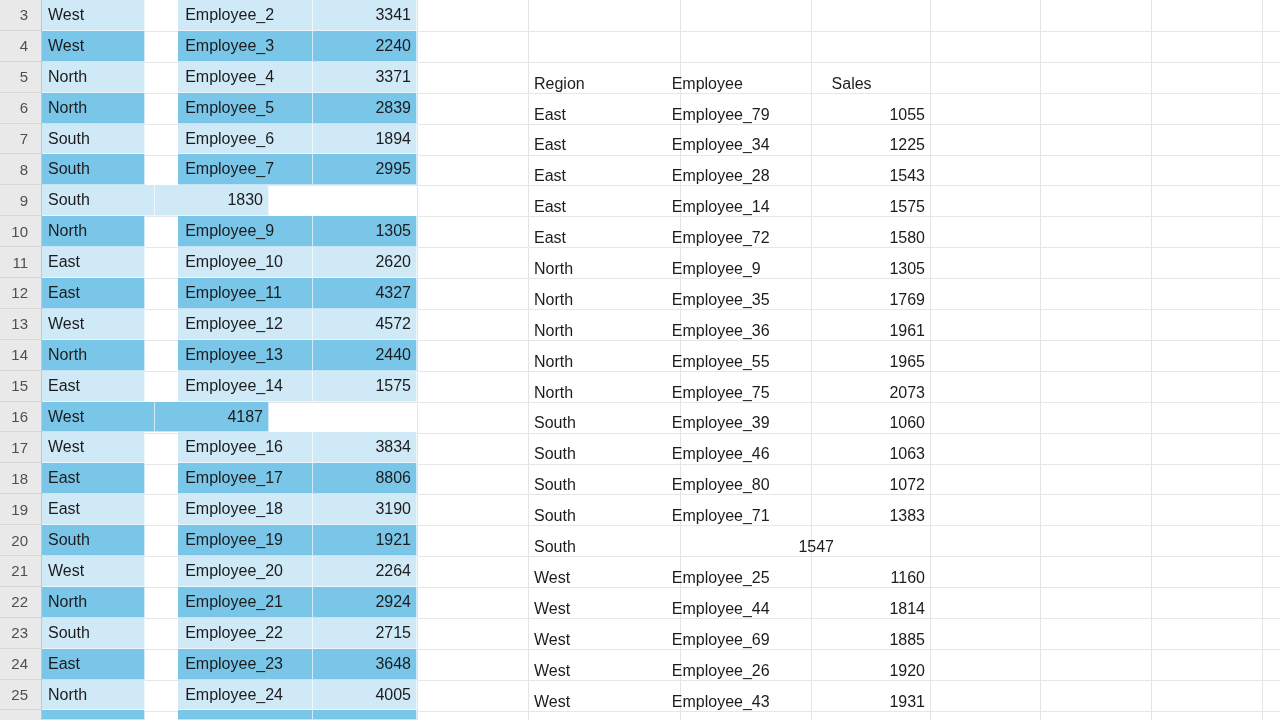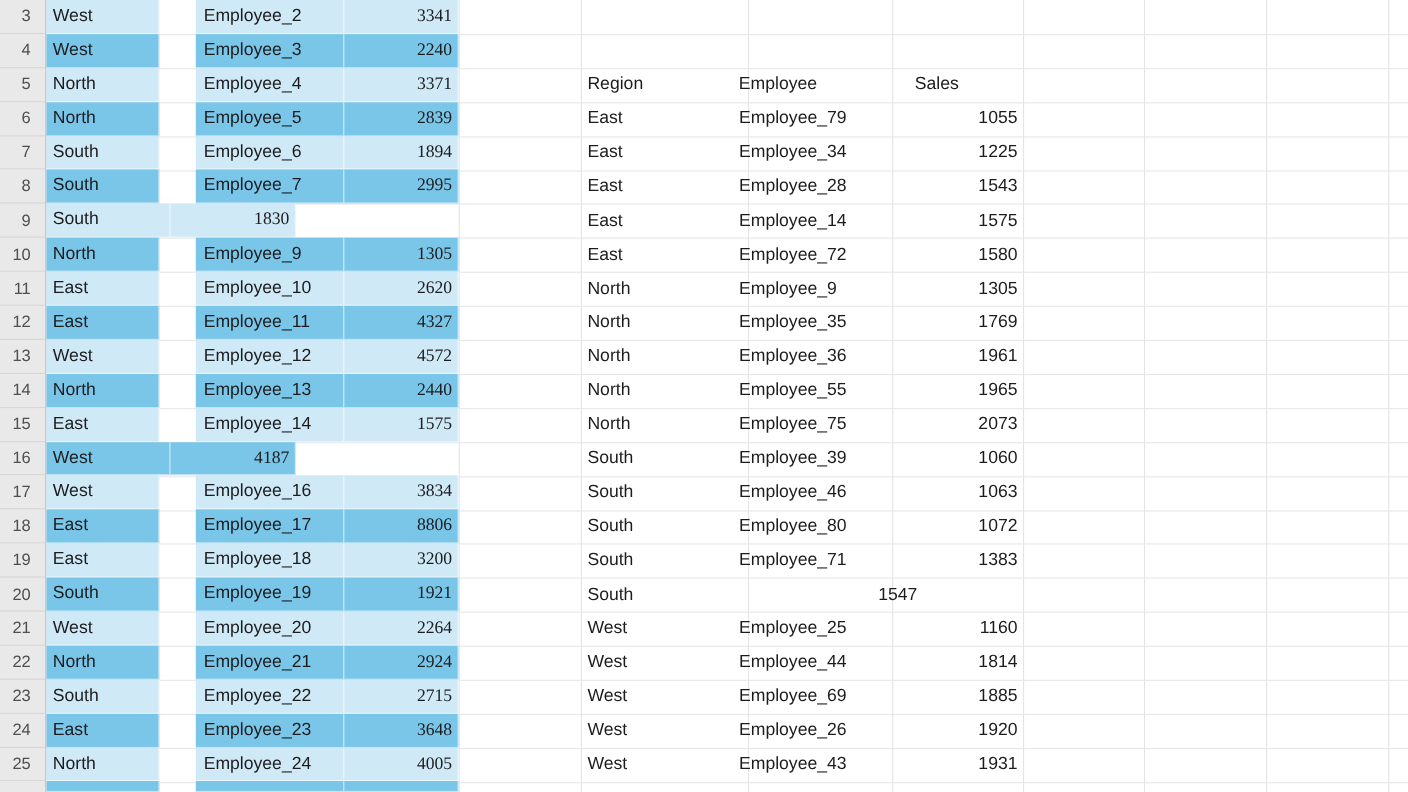--- a/index.html
+++ b/index.html
@@ -68,29 +68,29 @@
     border-bottom: 1px solid rgba(255,255,255,0.55);
     font-size: 16px;
     color: #1c1c1e;
     display: flex;
     align-items: center;
     white-space: nowrap;
     overflow: hidden;
   }
   .lcol-region   { width: 113px; padding-left: 6px; }
   .lcol-employee { width: 148px; padding-left: 7px; margin-left: 33px; }
-  .lcol-sales    { width: 114px; padding-right: 5px; justify-content: flex-end; font-family: Liberation Serif, serif; }
+  .lcol-sales    { width: 114px; padding-right: 5px; justify-content: flex-end; }
   
   .right-table {
     position: absolute;
     left: 528px; top: 61.8px;
     width: 402px;
     z-index: 2;
   }
-  .rrow { display: flex; height: 30.9px; }
+  .rrow { display: flex; height: 30.9px; align-items: flex-end; }
   .right-table .cell {
     font-size: 16px;
     color: #1c1c1e;
     display: flex;
     align-items: center;
     white-space: nowrap;
     overflow: hidden;
   }
   .rcol-region   { width: 152px; padding-left: 6px; }
   .rcol-employee { width: 131px; padding-left: 7px; }
@@ -234,21 +234,21 @@
         <div class="cell lcol-sales">3834</div>
       </div>
       <div class="lrow dark">
         <div class="cell lcol-region">East</div>
         <div class="cell lcol-employee">Employee_17</div>
         <div class="cell lcol-sales">8806</div>
       </div>
       <div class="lrow light">
         <div class="cell lcol-region">East</div>
         <div class="cell lcol-employee">Employee_18</div>
-        <div class="cell lcol-sales">3200</div>
+        <div class="cell lcol-sales">3190</div>
       </div>
       <div class="lrow dark">
         <div class="cell lcol-region">South</div>
         <div class="cell lcol-employee">Employee_19</div>
         <div class="cell lcol-sales">1921</div>
       </div>
       <div class="lrow light">
         <div class="cell lcol-region">West</div>
         <div class="cell lcol-employee">Employee_20</div>
         <div class="cell lcol-sales">2264</div>

